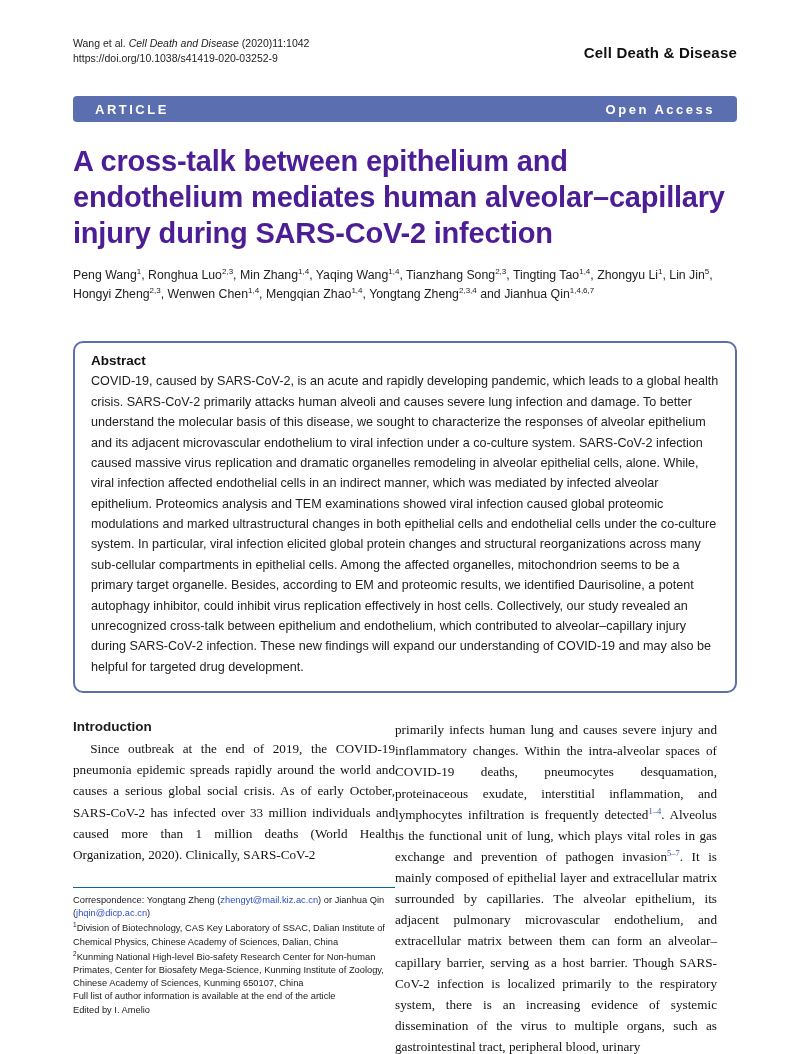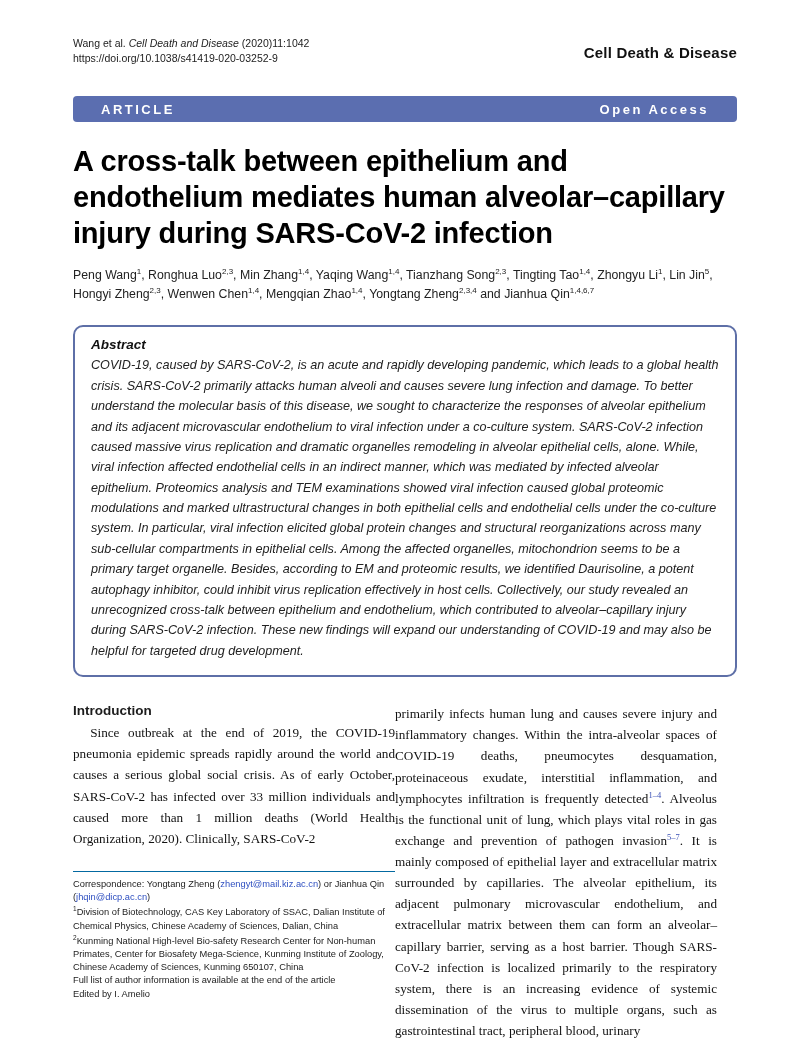--- a/index.html
+++ b/index.html
@@ -13,33 +13,32 @@
   
   .hdr { display:flex; justify-content:space-between; align-items:flex-start; }
   .hdr-left { font-size:10.5px; line-height:1.45; color:#222; }
   .hdr-left .ital { font-style:italic; }
   .hdr-right { font-size:15px; font-weight:600; color:#111; letter-spacing:.2px; padding-top:8px; }
 
   
   .banner {
     margin-top:30px; height:26px; border-radius:4px;
     display:flex; justify-content:space-between; align-items:center;
-    padding:0 28px; color:#fff; font-weight:bold; font-size:13px; letter-spacing:2.5px;
+    padding:0 22px; color:#fff; font-weight:bold; font-size:13px; letter-spacing:2.5px;
   }
 
   
-  .title { margin-top:22px; font-size:29px; line-height:1.24; font-weight:600; color:#000000; letter-spacing:-.2px; }
+  .title { margin-top:22px; font-size:29px; line-height:1.24; font-weight:600; color:#4c1d95; letter-spacing:-.2px; }
   .authors { margin-top:14px; font-size:12.3px; line-height:1.5; color:#222; width:660px; }
   .authors sup { font-size:8px; }
 
   
   .abstract {
-    margin-top:22px; border:2px solid #5e6fa7; border-radius:10px;
+    margin-top:38px; border:2px solid #5e6fa7; border-radius:10px;
     padding:10px 16px 14px 16px;
-    font-style:italic;
   }
   .abstract h2 { font-size:13.5px; font-weight:bold; color:#111; margin-bottom:3px; }
   .abstract p { font-size:12.6px; line-height:1.62; color:#222; text-align:left; }
 
   
   .cols { margin-top:26px; display:flex; }
   .col { width:322px; }
   .col h3 { font-family:"Liberation Sans", sans-serif; font-size:13.5px; font-weight:bold; margin-bottom:4px; }
   .body-serif { font-family:"Liberation Serif", serif; font-size:13.2px; line-height:1.6; text-align:justify; color:#121212; }
   .indent { text-indent:1.3em; }

